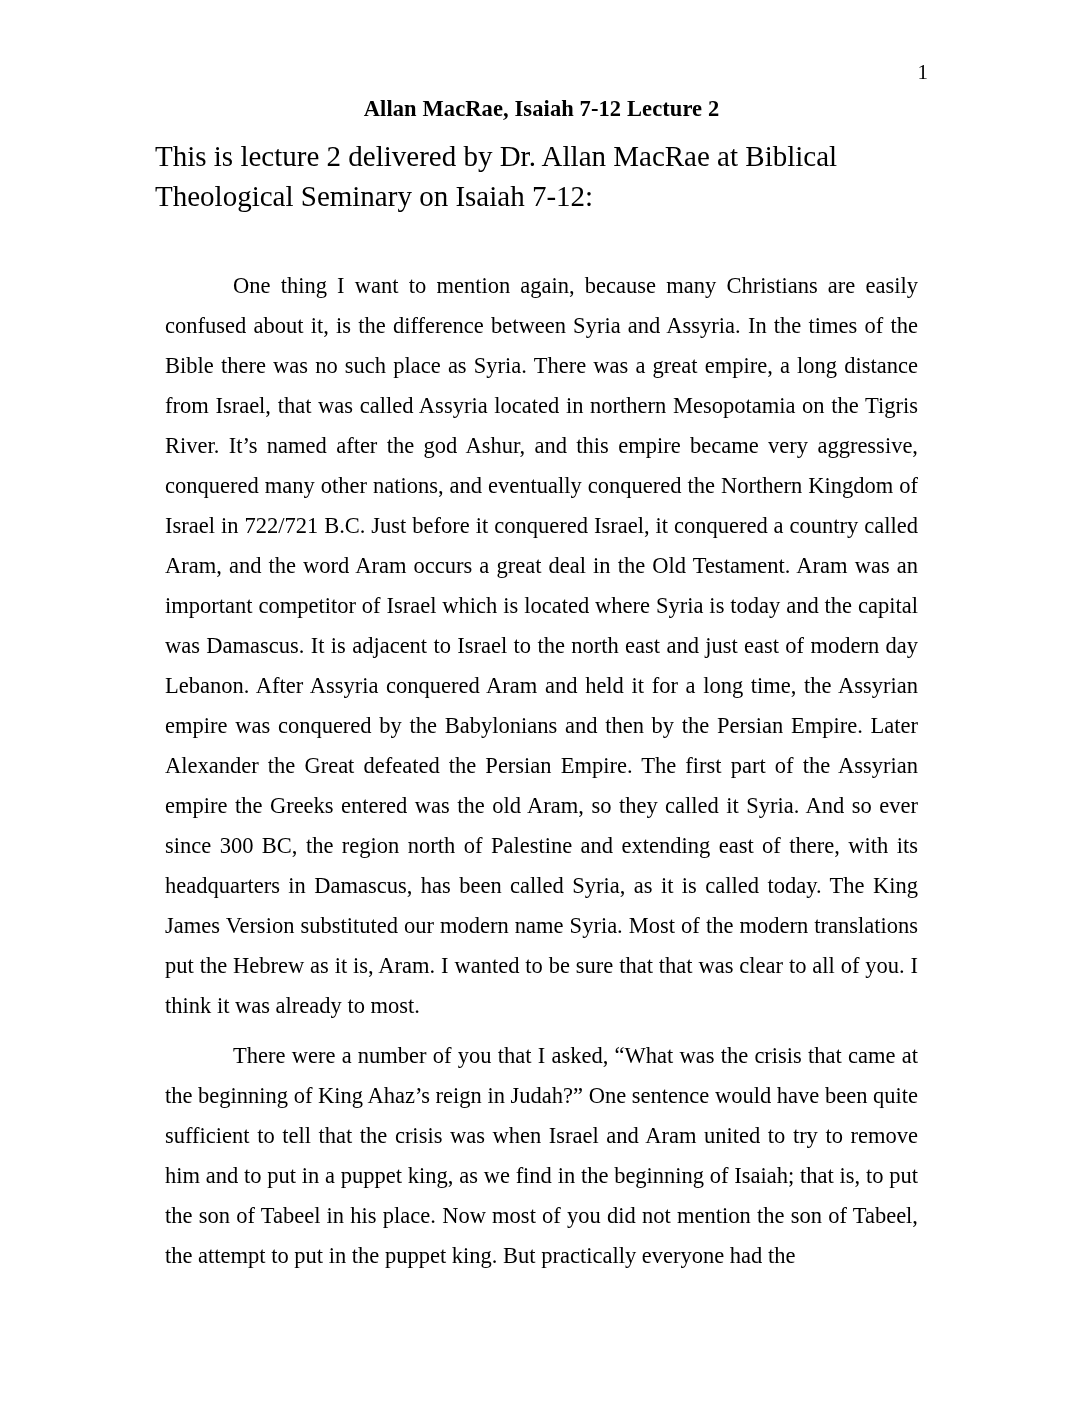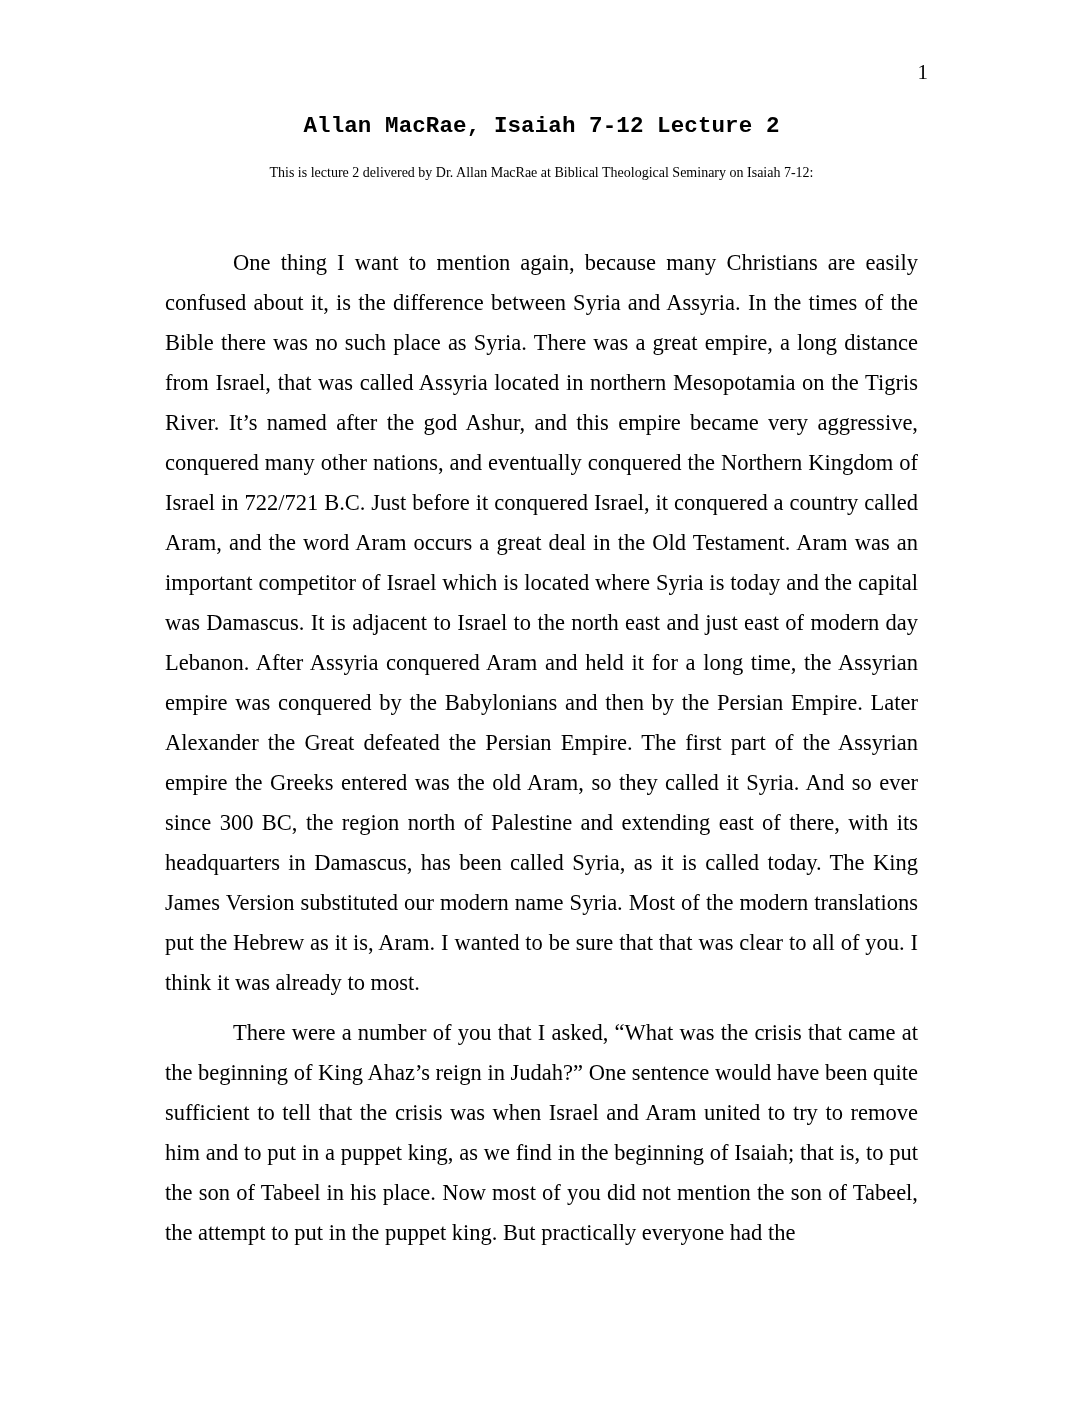--- a/index.html
+++ b/index.html
@@ -27,29 +27,28 @@
     top: 62px;
     right: 160px;
     font-size: 21px;
     line-height: 1;
     font-family: "Liberation Serif", serif;
   }
   .doc-title {
     text-align: center;
     font-weight: bold;
     font-size: 22.5px;
-    margin: 53px 0 0 0;
+    margin: 36px 0 0 0;
     letter-spacing: 0.1px;
-    font-family: Liberation Mono, monospace;
   }
   .intro {
-    font-size: 14px;
+    font-size: 29px;
     line-height: 40px;
     margin: 14px 0 0 0;
-    text-align: center;
+    text-align: left;
   }
   .body-para {
     font-size: 22.5px;
     line-height: 40px;
     margin: 10px;
     text-indent: 68px;
     text-align: justify;
     text-justify: inter-word;
   }
   .spacer-line {

